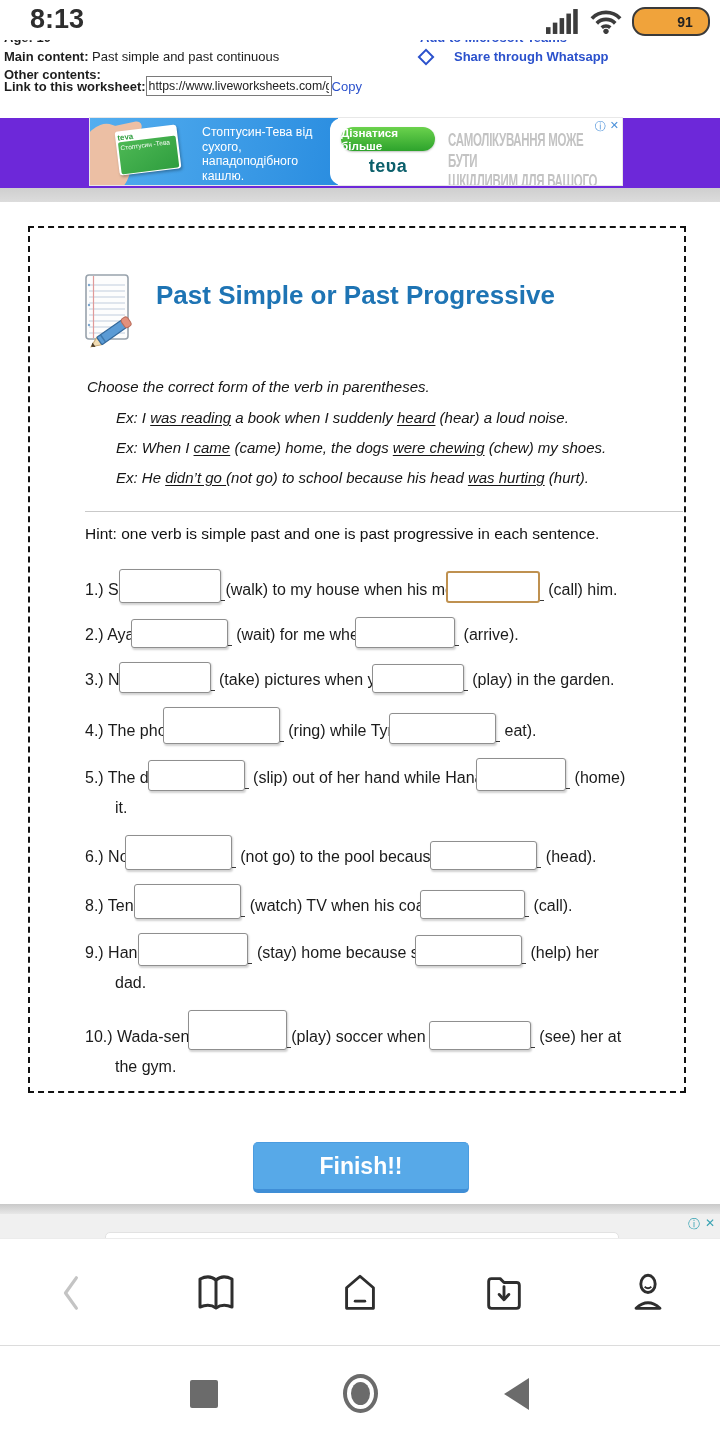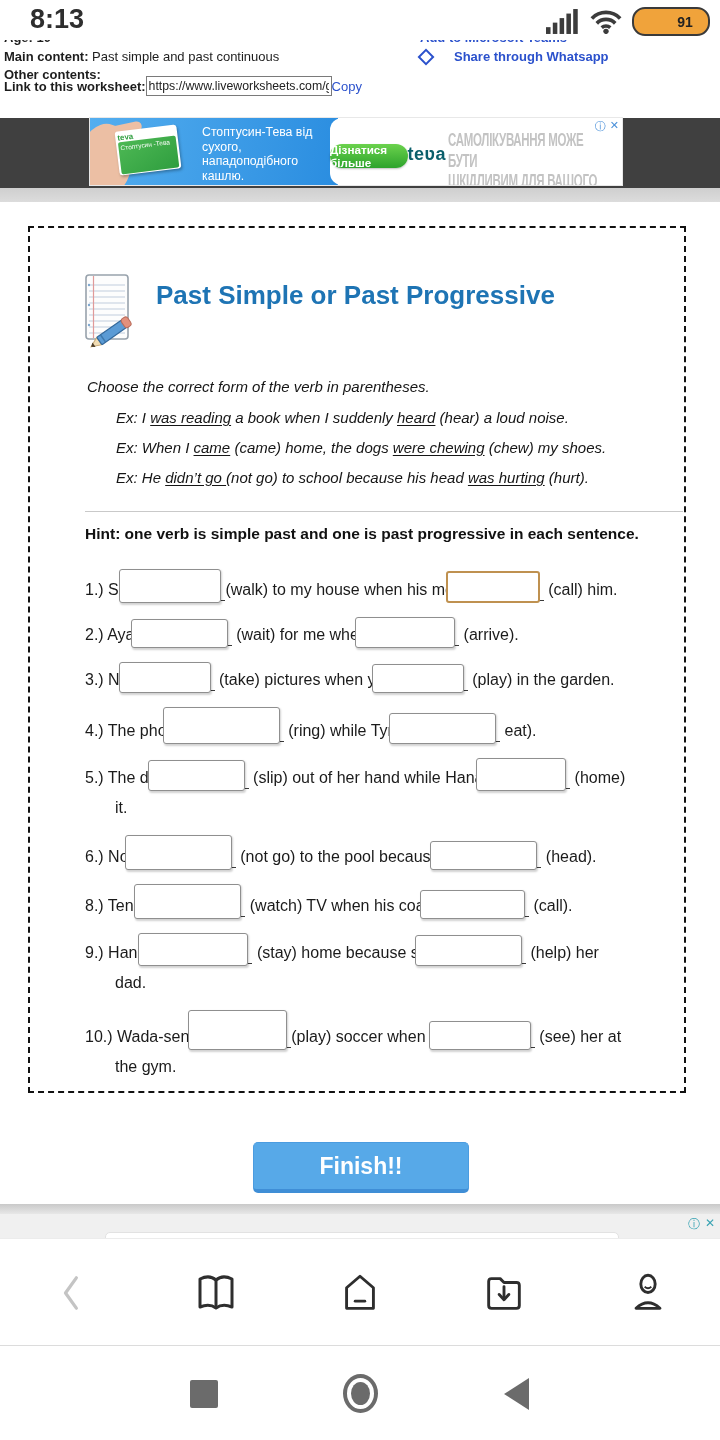--- a/index.html
+++ b/index.html
@@ -1,16 +1,16 @@
 <!DOCTYPE html>
 <html><head>
 <meta charset="utf-8">
 <style>
   html,body{margin:0;padding:0;background:#fff;}
-  .screen{position:relative;width:720px;height:1440px;background:#404040;overflow:hidden;
+  .screen{position:relative;width:720px;height:1440px;background:#6d28d9;overflow:hidden;
           font-family:"Liberation Sans",sans-serif;color:#1d1d1d;}
 
   
   .status-bar{position:absolute;left:0;top:0;width:720px;height:40px;background:#fff;}
   .sb-time{position:absolute;left:30px;top:4px;font-size:27px;font-weight:600;color:#2e2e2e;}
   .sb-icons{position:absolute;right:10px;top:7px;display:flex;align-items:center;gap:10px;}
   .battery{width:46px;height:25px;border:2.5px solid #3a3a3a;border-radius:13px;background:#f0a33b;
            display:flex;align-items:center;justify-content:center;font-size:14px;font-weight:700;color:#222;padding-left:28px;}
 
   
@@ -33,21 +33,21 @@
   .ad-left{position:relative;width:248px;height:67px;background:linear-gradient(100deg,#54aeef 0%,#2a8de0 100%);overflow:hidden;}
   .hand{position:absolute;left:-10px;top:6px;width:52px;height:70px;background:#ecbfa4;border-radius:45% 55% 40% 40%;transform:rotate(10deg);}
   .finger{position:absolute;left:18px;top:6px;width:34px;height:10px;background:#ecbfa4;border-radius:6px;transform:rotate(-12deg);}
   .product{position:absolute;left:27px;top:10px;width:62px;height:44px;background:#fff;border-radius:3px;
            transform:rotate(-7deg);padding:2px;box-sizing:border-box;box-shadow:1px 2px 3px rgba(0,0,0,.3);}
   .product-brand{font-size:8px;font-weight:700;color:#2f9e3f;line-height:9px;}
   .product-body{background:linear-gradient(150deg,#4db854,#2f9e3f);height:28px;border-radius:2px;
                 color:#fff;font-size:6.5px;line-height:8px;padding:2px;}
   .ad-copy{position:absolute;left:112px;top:7px;width:134px;color:#fff;font-size:12.3px;line-height:14.5px;}
   .ad-mid{position:relative;width:116px;height:67px;background:#fff;border-radius:12px 0 0 12px;margin-left:-8px;
-          display:flex;flex-direction:row;align-items:center;}
+          display:flex;flex-direction:column;align-items:center;}
   .cta-btn{margin-top:9px;width:94px;height:24px;border-radius:13px;background:linear-gradient(180deg,#6bd24d,#2da32c);
            color:#fff;font-size:11.7px;font-weight:700;display:flex;align-items:center;justify-content:center;
            box-shadow:0 1px 2px rgba(0,0,0,.25);}
   .teva-logo{margin-top:5px;font-size:18px;font-weight:800;color:#0b5f6b;letter-spacing:.5px;}
   .ad-right{position:relative;flex:1;height:67px;background:#fff;overflow:hidden;}
   .legal{position:absolute;left:2px;top:12px;width:166px;color:#c3c3c3;font-weight:700;font-size:11.5px;
          line-height:13.5px;transform:scaleY(1.55);transform-origin:top;letter-spacing:-0.3px;}
   .ad-ctrl{position:absolute;right:3px;top:1px;font-size:11px;color:#4a90d9;display:flex;gap:4px;}
 
   .gray-strip{position:absolute;left:0;top:188px;width:720px;height:14px;
@@ -57,21 +57,21 @@
   .worksheet-area{position:absolute;left:0;top:202px;width:720px;height:1002px;background:#fff;}
   .frame{position:absolute;left:28px;top:24px;width:658px;height:867px;border:2px dashed #111;
          background:#fff;box-sizing:border-box;overflow:hidden;}
   .ws-head{display:flex;padding:44px 0 0 48px;}
   .ws-title{margin:8px 0 0 14px;font-size:26px;font-weight:700;color:#1e74b4;}
   .instruction{margin:30px 0 0 57px;font-size:15px;font-style:italic;color:#151515;}
   .examples{margin:14px 0 0 86px;}
   .examples p{margin:0 0 13px 0;font-size:15px;font-style:italic;color:#151515;}
   .u{text-decoration:underline;text-underline-offset:2px;}
   .ws-divider{margin:25px 0 0 55px;width:598px;height:1px;background:#c9c9c9;}
-  .hint{margin:13px 0 0 55px;font-size:15.5px;font-weight:700;color:#111;}
+  .hint{margin:13px 0 0 55px;font-size:15.5px;font-weight:400;color:#111;}
   .questions{margin:26px 0 0 55px;width:600px;}
   .q-row{font-size:16px;color:#1b1b1b;margin-bottom:12px;line-height:30px;padding-left:30px;text-indent:-30px;}
   .blank{display:inline-block;border-bottom:1.5px solid #3a3a3a;padding:0 4px;vertical-align:-5px;line-height:0;}
   .box{display:inline-block;background:#fff;border:1.5px solid #8f8f8f;border-radius:3px;
        box-shadow:1px 1.5px 2px rgba(0,0,0,.18);margin-bottom:-3px;}
   .blank.focused .box{border:2px solid #bf9150;box-shadow:none;}
 
   
   .finish-btn{position:absolute;left:253px;top:1142px;width:214px;height:46px;background:#57a9e8;
               border:1px solid #4b9ce0;border-bottom:4px solid #3f8ed6;border-radius:5px;

